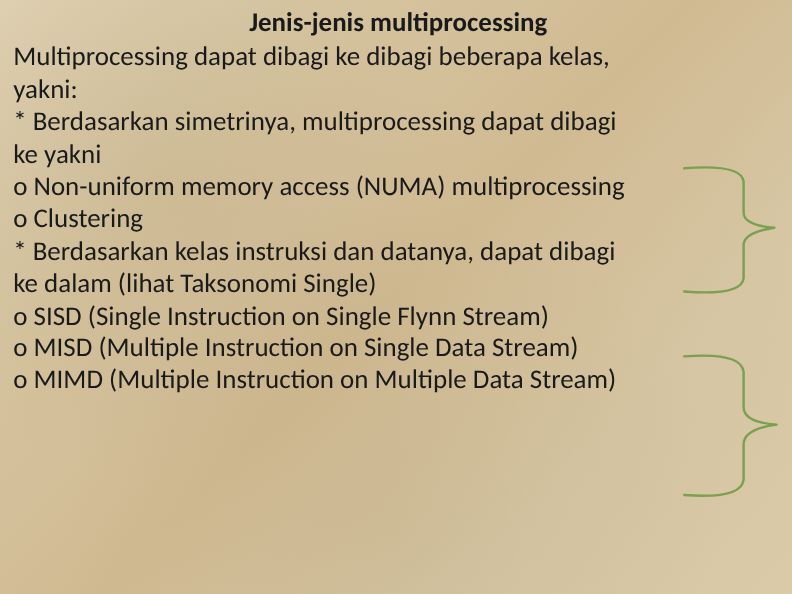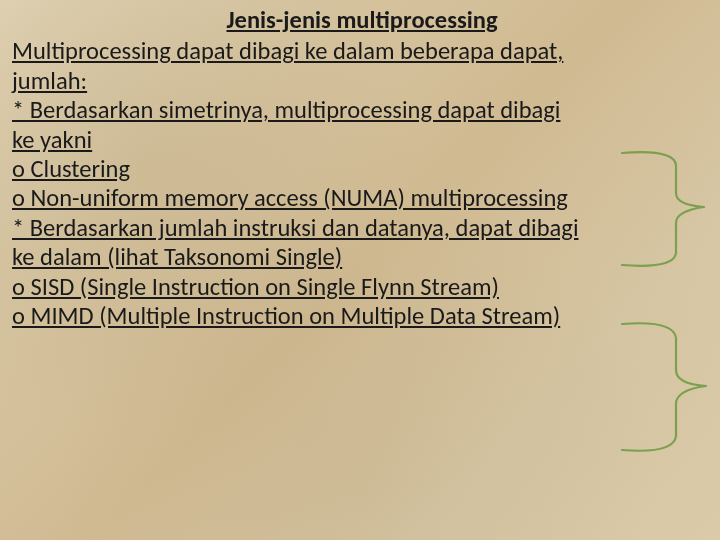--- a/index.html
+++ b/index.html
@@ -20,21 +20,20 @@
     color: #1a1a1a;
     position: relative;
   }
   .content {
     position: absolute;
     left: 12px;
     top: 6px;
     width: 700px;
     font-size: 24.5px;
     line-height: 1.20;
-    text-decoration: underline;
   }
   .title {
     font-weight: 700;
     text-align: center;
     margin: 0 0 2px 0;
   }
   .line {
     margin: 0;
   }
   .asmp-wrap {
@@ -68,29 +67,30 @@
     stroke-linejoin: round;
   }
   .bracket.top { top: 145px; }
   .bracket.bot { top: 316px; }
 </style>
 </head>
 <body>
 
 <div class="content">
   <p class="title">Jenis-jenis multiprocessing</p>
-  <p class="line">Multiprocessing dapat dibagi ke dalam beberapa dapat,</p>
-  <p class="line">jumlah:</p>
+  <p class="line">Multiprocessing dapat dibagi ke dibagi beberapa kelas,</p>
+  <p class="line">yakni:</p>
   <p class="line">* Berdasarkan simetrinya, multiprocessing dapat dibagi</p>
   <p class="line">ke yakni</p>
+  <p class="line">o Non-uniform memory access (NUMA) multiprocessing</p>
   <p class="line">o Clustering</p>
-  <p class="line">o Non-uniform memory access (NUMA) multiprocessing</p>
-  <p class="line">* Berdasarkan jumlah instruksi dan datanya, dapat dibagi</p>
+  <p class="line">* Berdasarkan kelas instruksi dan datanya, dapat dibagi</p>
   <p class="line">ke dalam (lihat Taksonomi Single)</p>
   <p class="line">o SISD (Single Instruction on Single Flynn Stream)</p>
+  <p class="line">o MISD (Multiple Instruction on Single Data Stream)</p>
   <p class="line">o MIMD (Multiple Instruction on Multiple Data Stream)</p>
 </div>
 
 <div class="bracket top">
   <svg width="100" height="130" viewBox="0 0 100 130">
     <path d="M 8 8 Q 60 4 62 20 L 62 48 Q 62 60 90 62 Q 62 66 62 78 L 62 108 Q 60 124 8 120"></path>
   </svg>
 </div>
 
 <div class="bracket bot">

